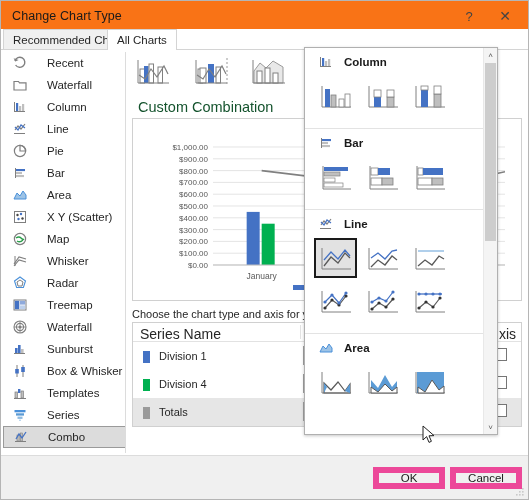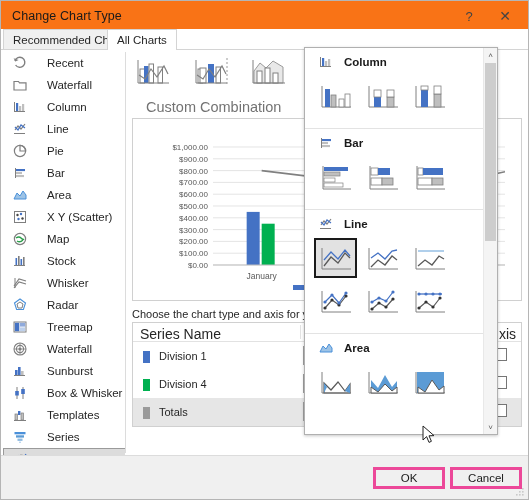--- a/index.html
+++ b/index.html
@@ -68,21 +68,21 @@
   .rpane{position:absolute;left:126px;top:0;right:2px;bottom:0;}
   .typerow{
     position:absolute;left:4px;top:2px;right:4px;height:42px;
   }
   .tcell{
     position:absolute;top:0;width:43px;height:40px;box-sizing:border-box;
     display:flex;align-items:center;justify-content:center;
   }
   .tcell.sel{background:#dcdcdc;border:1px solid #9a9a9a;}
   .chart-title{
-    position:absolute;left:19px;top:49px;font-size:14.5px;color:#737373;
+    position:absolute;left:11px;top:49px;font-size:14.5px;color:#14532d;
   }
   .preview{
     position:absolute;left:5px;top:68px;right:4px;height:183px;
     border:1px solid #d0d0d0;background:#ffffff;box-sizing:border-box;
     overflow:hidden;
   }
   .choose-txt{
     position:absolute;left:5px;top:258px;font-size:11px;color:#262626;
   }
   .tablebox{
@@ -151,21 +151,21 @@
   .sb-thumb{
     position:absolute;left:1px;width:11px;background:#cdcdcd;
   }
   
   .footer{
     position:absolute;left:0;right:0;bottom:0;height:44px;background:#f0f0f0;
     border-top:1px solid #dcdcdc;box-sizing:border-box;
   }
   .btn{
     position:absolute;top:11px;width:72px;height:22px;background:#f0f0f0;
-    border:3px solid #ec4899;box-sizing:border-box;font-size:11.5px;color:#1a1a1a;
+    border:6px solid #ec4899;box-sizing:border-box;font-size:11.5px;color:#1a1a1a;
     display:flex;align-items:center;justify-content:center;
   }
   #btnOk{right:83px;}
   #btnCancel{right:6px;}
   .grip{position:absolute;right:3px;bottom:2px;width:10px;height:10px;opacity:.45;}
   
   .cursor{position:absolute;z-index:90;pointer-events:none;}
 </style>
 </head>
 <body>
@@ -267,32 +267,20 @@
         </div>
         <div class="side-item">
           <span class="ic">
             <svg width="16" height="16" viewBox="0 0 16 16">
               <circle cx="8" cy="8" r="5.6" fill="none" stroke="#7f7f7f" stroke-width="1.2"></circle>
               <path d="M4 7 q3 -2 5 0 t3 1" fill="none" stroke="#2a9d4a" stroke-width="1.4"></path>
               <path d="M5 10 q3 2 6 -1" fill="none" stroke="#2a9d4a" stroke-width="1.4"></path>
             </svg>
           </span>
           <span class="lb">Map</span>
-        </div>
-        <div class="side-item">
-          <span class="ic">
-            <svg width="16" height="16" viewBox="0 0 16 16">
-              <rect x="2" y="12" width="11" height="1" fill="#7f7f7f"></rect>
-              <rect x="3.5" y="5" width="1.6" height="7" fill="#4472C4"></rect>
-              <rect x="6" y="3" width="1.6" height="9" fill="#7f7f7f"></rect>
-              <rect x="8.5" y="6" width="1.6" height="6" fill="#4472C4"></rect>
-              <rect x="11" y="4" width="1.6" height="8" fill="#7f7f7f"></rect>
-            </svg>
-          </span>
-          <span class="lb">Stock</span>
         </div>
         <div class="side-item">
           <span class="ic">
             <svg width="16" height="16" viewBox="0 0 16 16">
               <path d="M2 11 L7 4 L14 6" fill="none" stroke="#7f7f7f" stroke-width="1.1"></path>
               <path d="M2 13 L7 7 L14 9" fill="none" stroke="#7f7f7f" stroke-width="1.1"></path>
               <path d="M3 3 L3 13" stroke="#7f7f7f" stroke-width="1"></path>
             </svg>
           </span>
           <span class="lb">Whisker</span>

